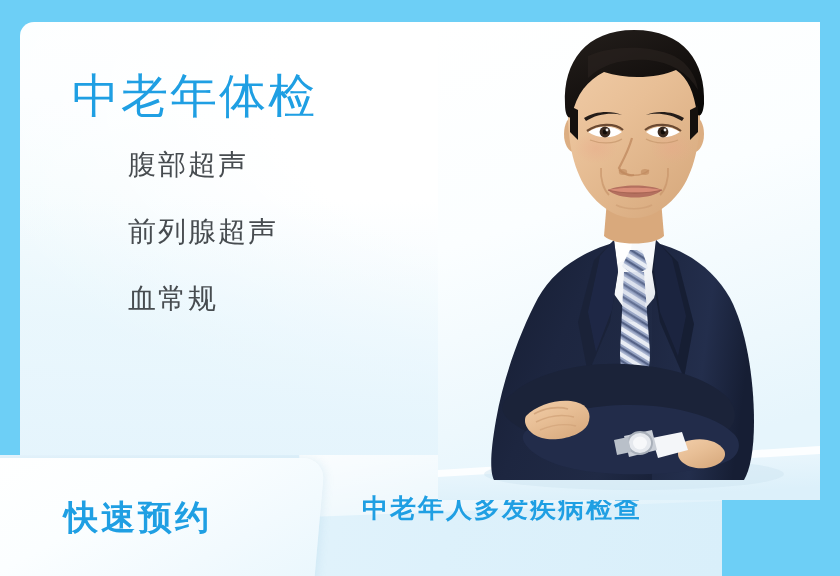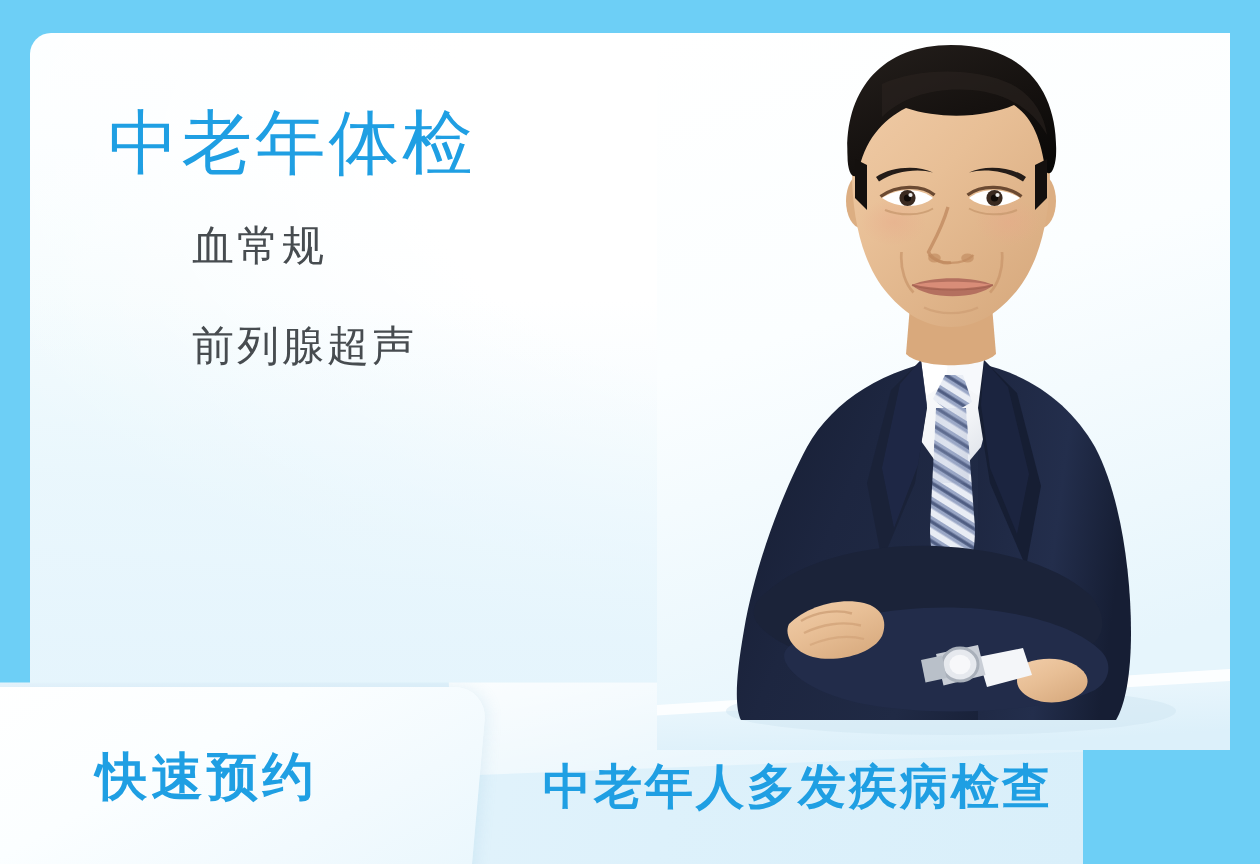--- a/index.html
+++ b/index.html
@@ -139,22 +139,22 @@
     font-size: 34px;
     font-weight: bold;
     color: #1f9fe3;
     letter-spacing: 3px;
     white-space: nowrap;
     z-index: 3;
   }
   .tagline {
     position: absolute;
     left: 362px;
-    top: 48px;
-    font-size: 32px;
+    top: 36px;
+    font-size: 26px;
     font-weight: bold;
     color: #1f9fe3;
     letter-spacing: 2px;
     white-space: nowrap;
     z-index: 3;
   }
 </style>
 </head>
 <body>
 
@@ -366,22 +366,23 @@
         <path d="M230 146 C231 158 227 168 222 173" stroke="#c8946a" stroke-width="1.8" fill="none" opacity="0.7"></path>
 
         <path d="M178 183 C188 188 204 188 214 183" stroke="#cb9b72" stroke-width="1.6" fill="none" opacity="0.6"></path>
       </g>
     </svg>
   </div>
 
   <div class="text-col">
     <div class="headline">中老年体检</div>
     <ul class="feature-list">
+      <li>腹部超声</li>
+      <li>前列腺超声</li>
       <li>血常规</li>
-      <li>前列腺超声</li>
     </ul>
   </div>
 
   <div class="bottom-band">
     <div class="cta-panel"></div>
     <div class="cta-label">快速预约</div>
     <div class="tagline">中老年人多发疾病检查</div>
   </div>
 
 </div>

